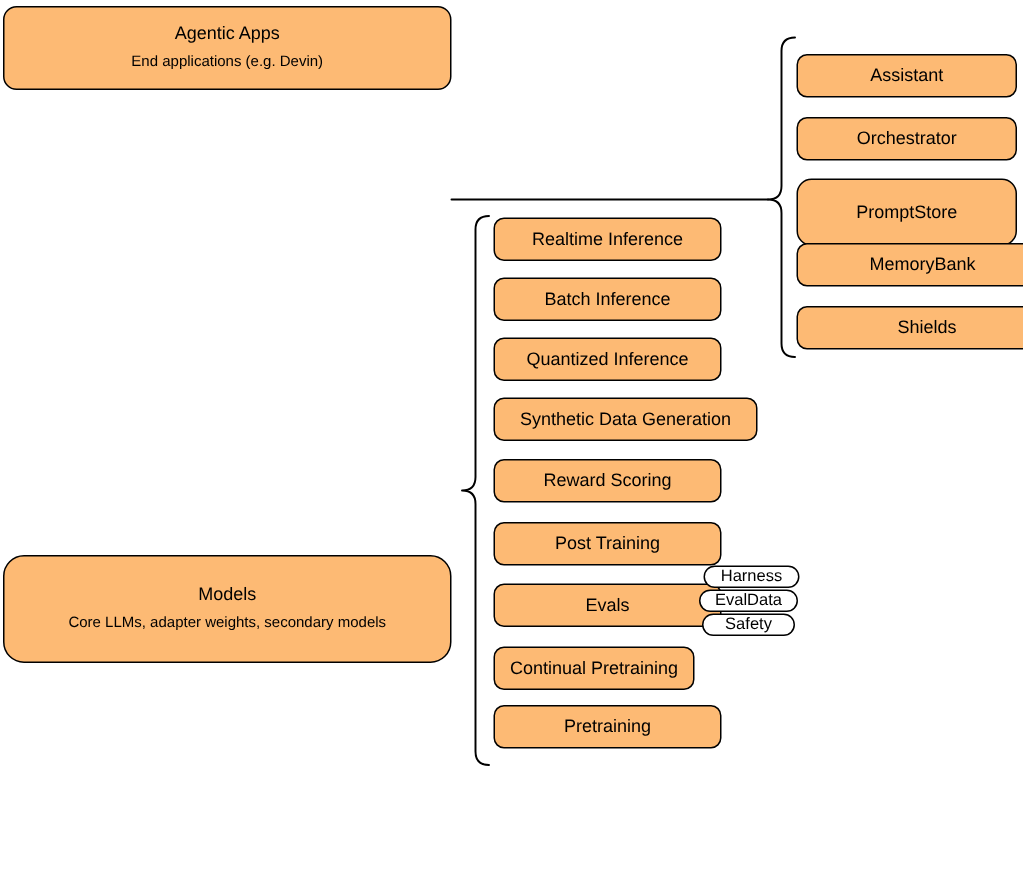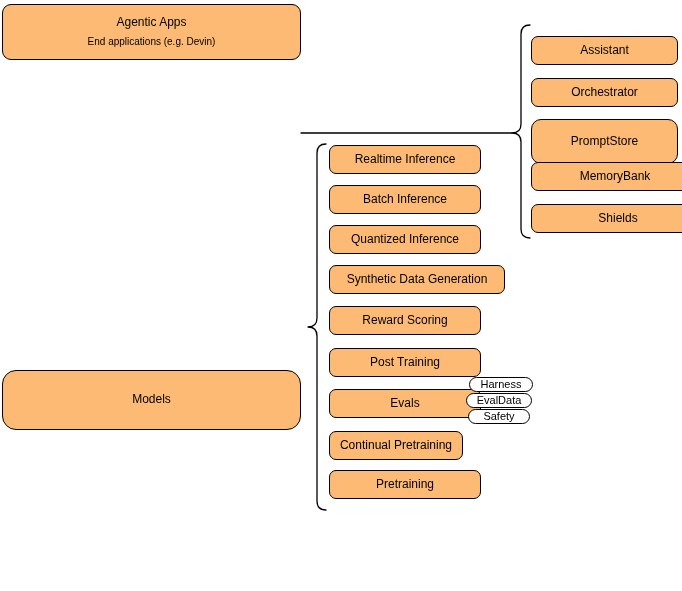--- a/index.html
+++ b/index.html
@@ -58,22 +58,23 @@
     <path d="M 530,25 Q 521,25 521,34 L 521,124 Q 521,133 512,133 Q 521,133 521,142 L 521,229 Q 521,238 530,238"></path>
   </svg>
 
   <div class="box stack" style="left:2px; top:4px; width:299px; height:56px; border-radius:9px">
     <div class="label">Agentic Apps</div>
     <div class="sub">End applications (e.g. Devin)</div>
   </div>
 
 
 
-  <div class="box stack" style="left:2px; top:370px; width:299px; height:60px; border-radius:14px">
+  <div class="box stack" style="left:2px; top:370px; width:299px; height:72px; border-radius:14px">
     <div class="label">Models</div>
+    <div class="sub">Core LLMs, adapter weights, secondary models</div>
   </div>
 
 
 
   <div class="box" style="left:329px; top:145px; width:152px; height:29px; border-radius:7px">
     <span class="label">Realtime Inference</span>
   </div>
   <div class="box" style="left:329px; top:185px; width:152px; height:29px; border-radius:7px">
     <span class="label">Batch Inference</span>
   </div>

